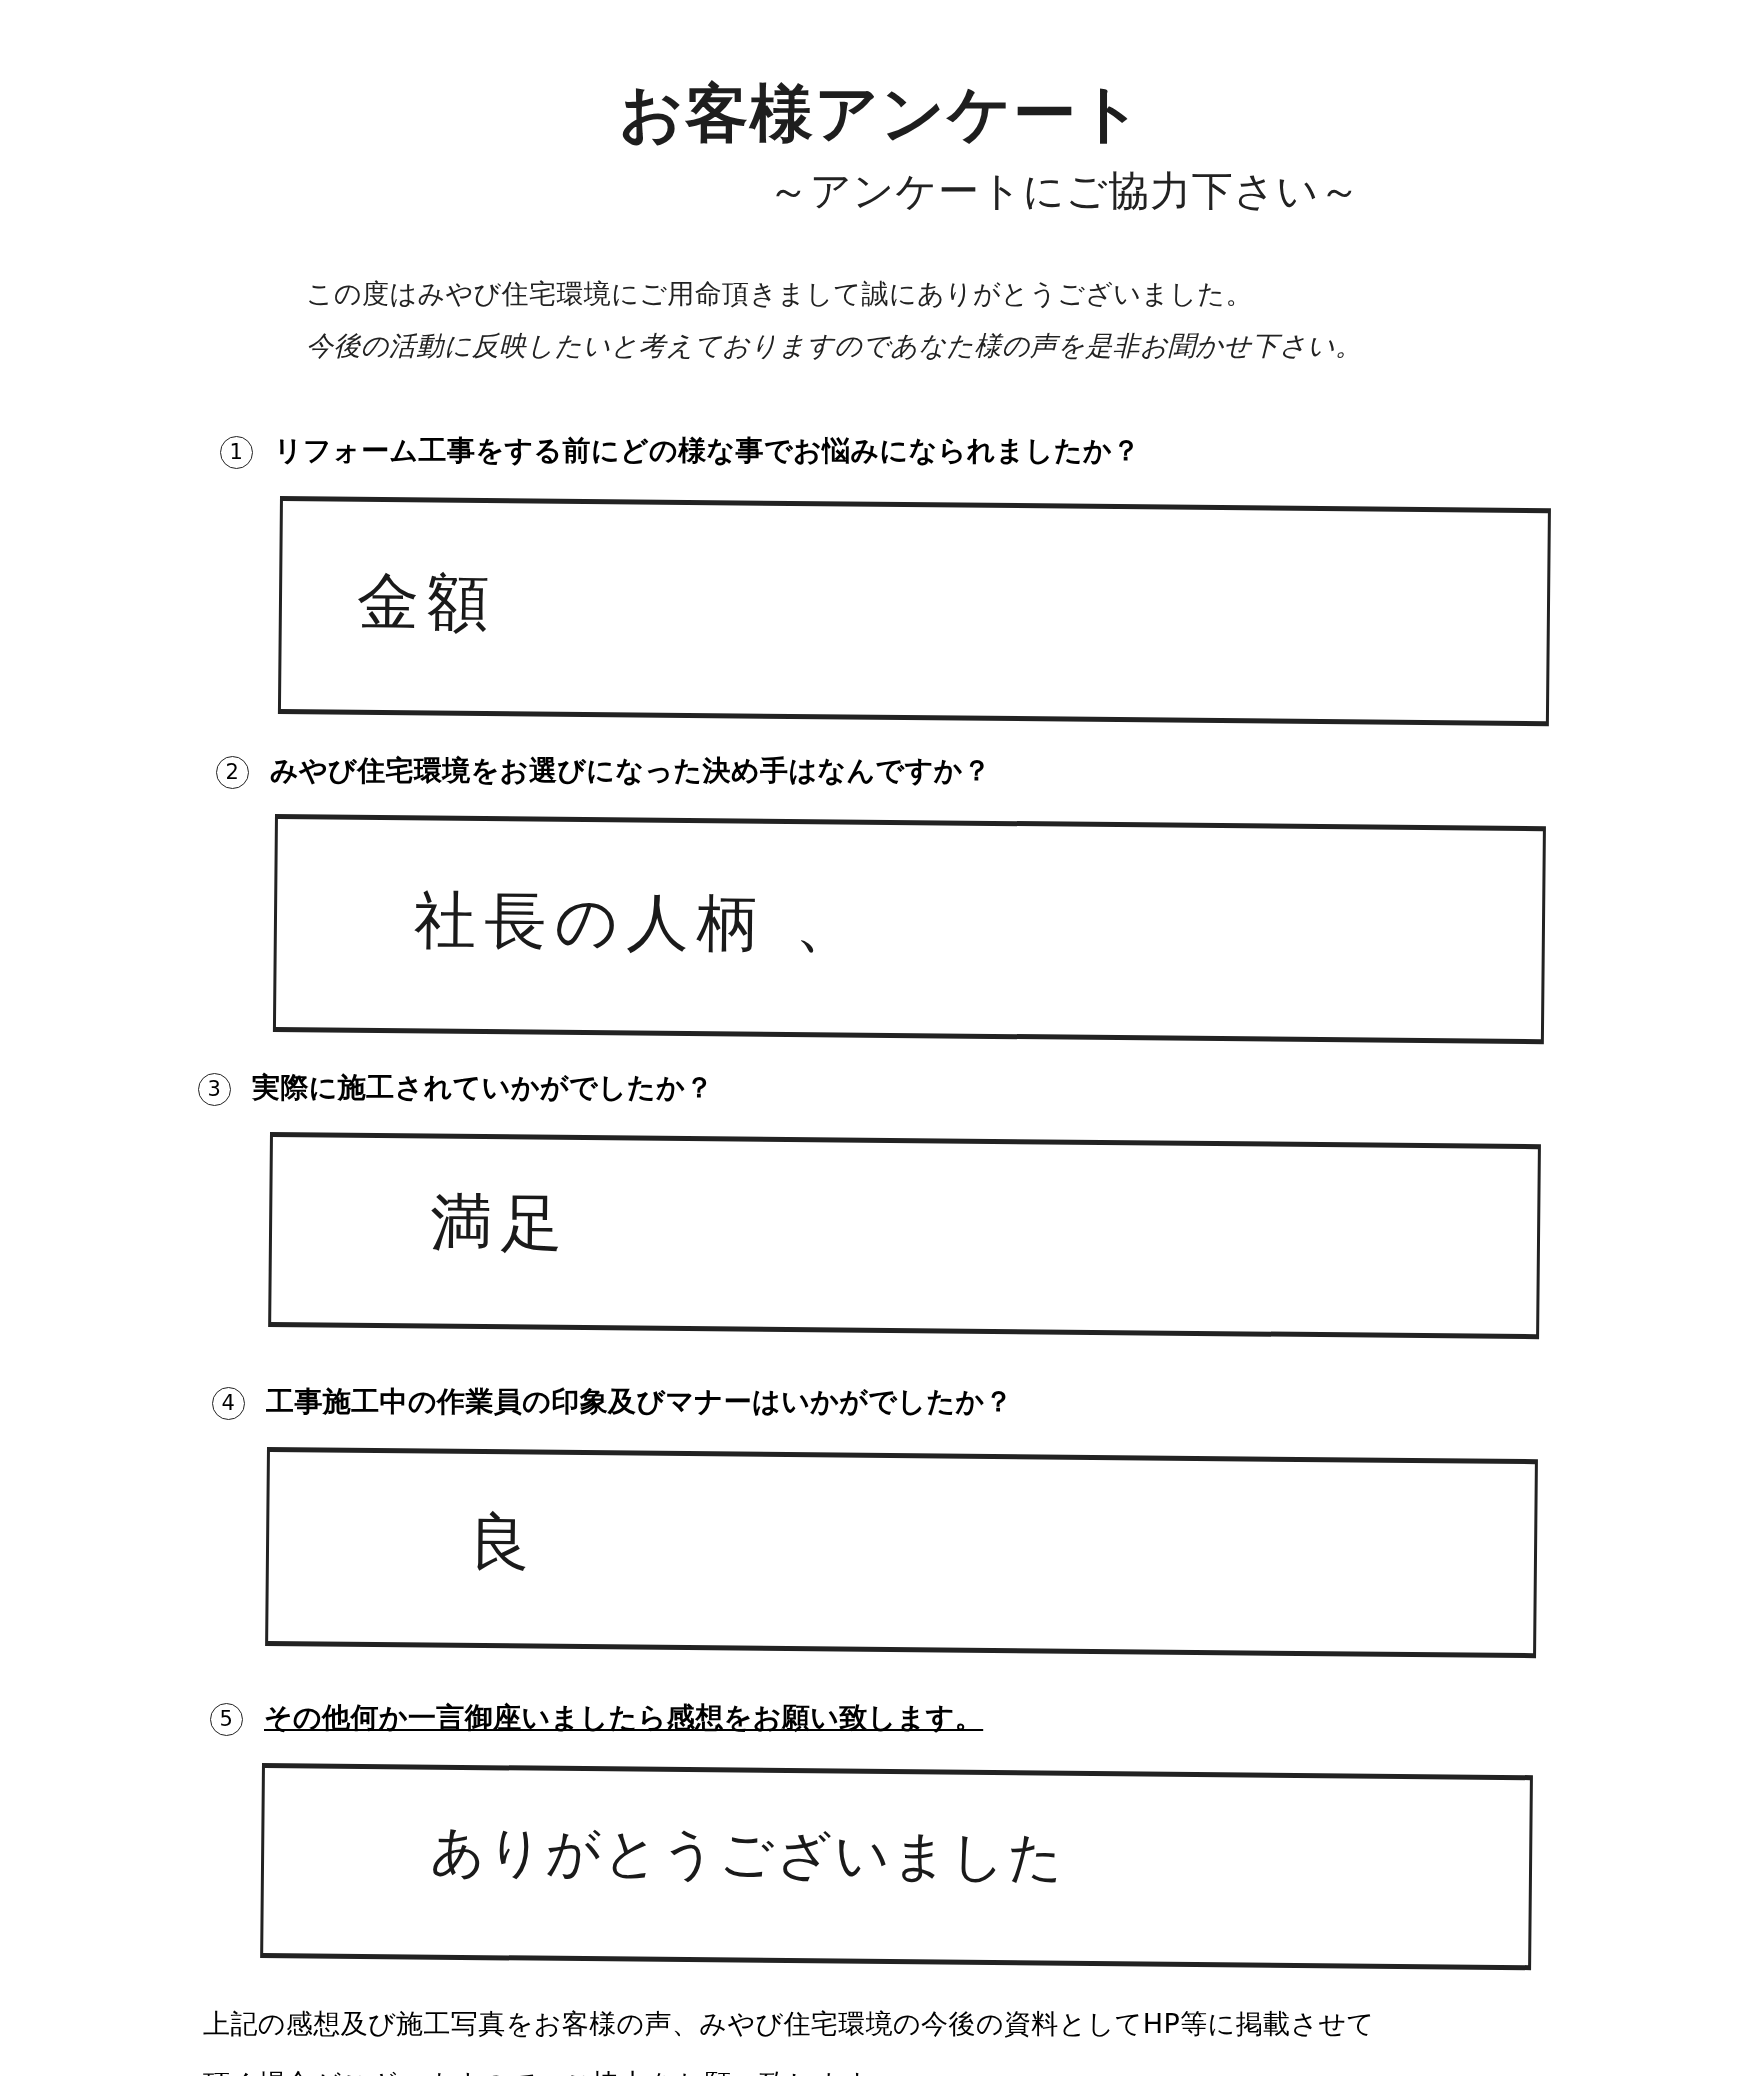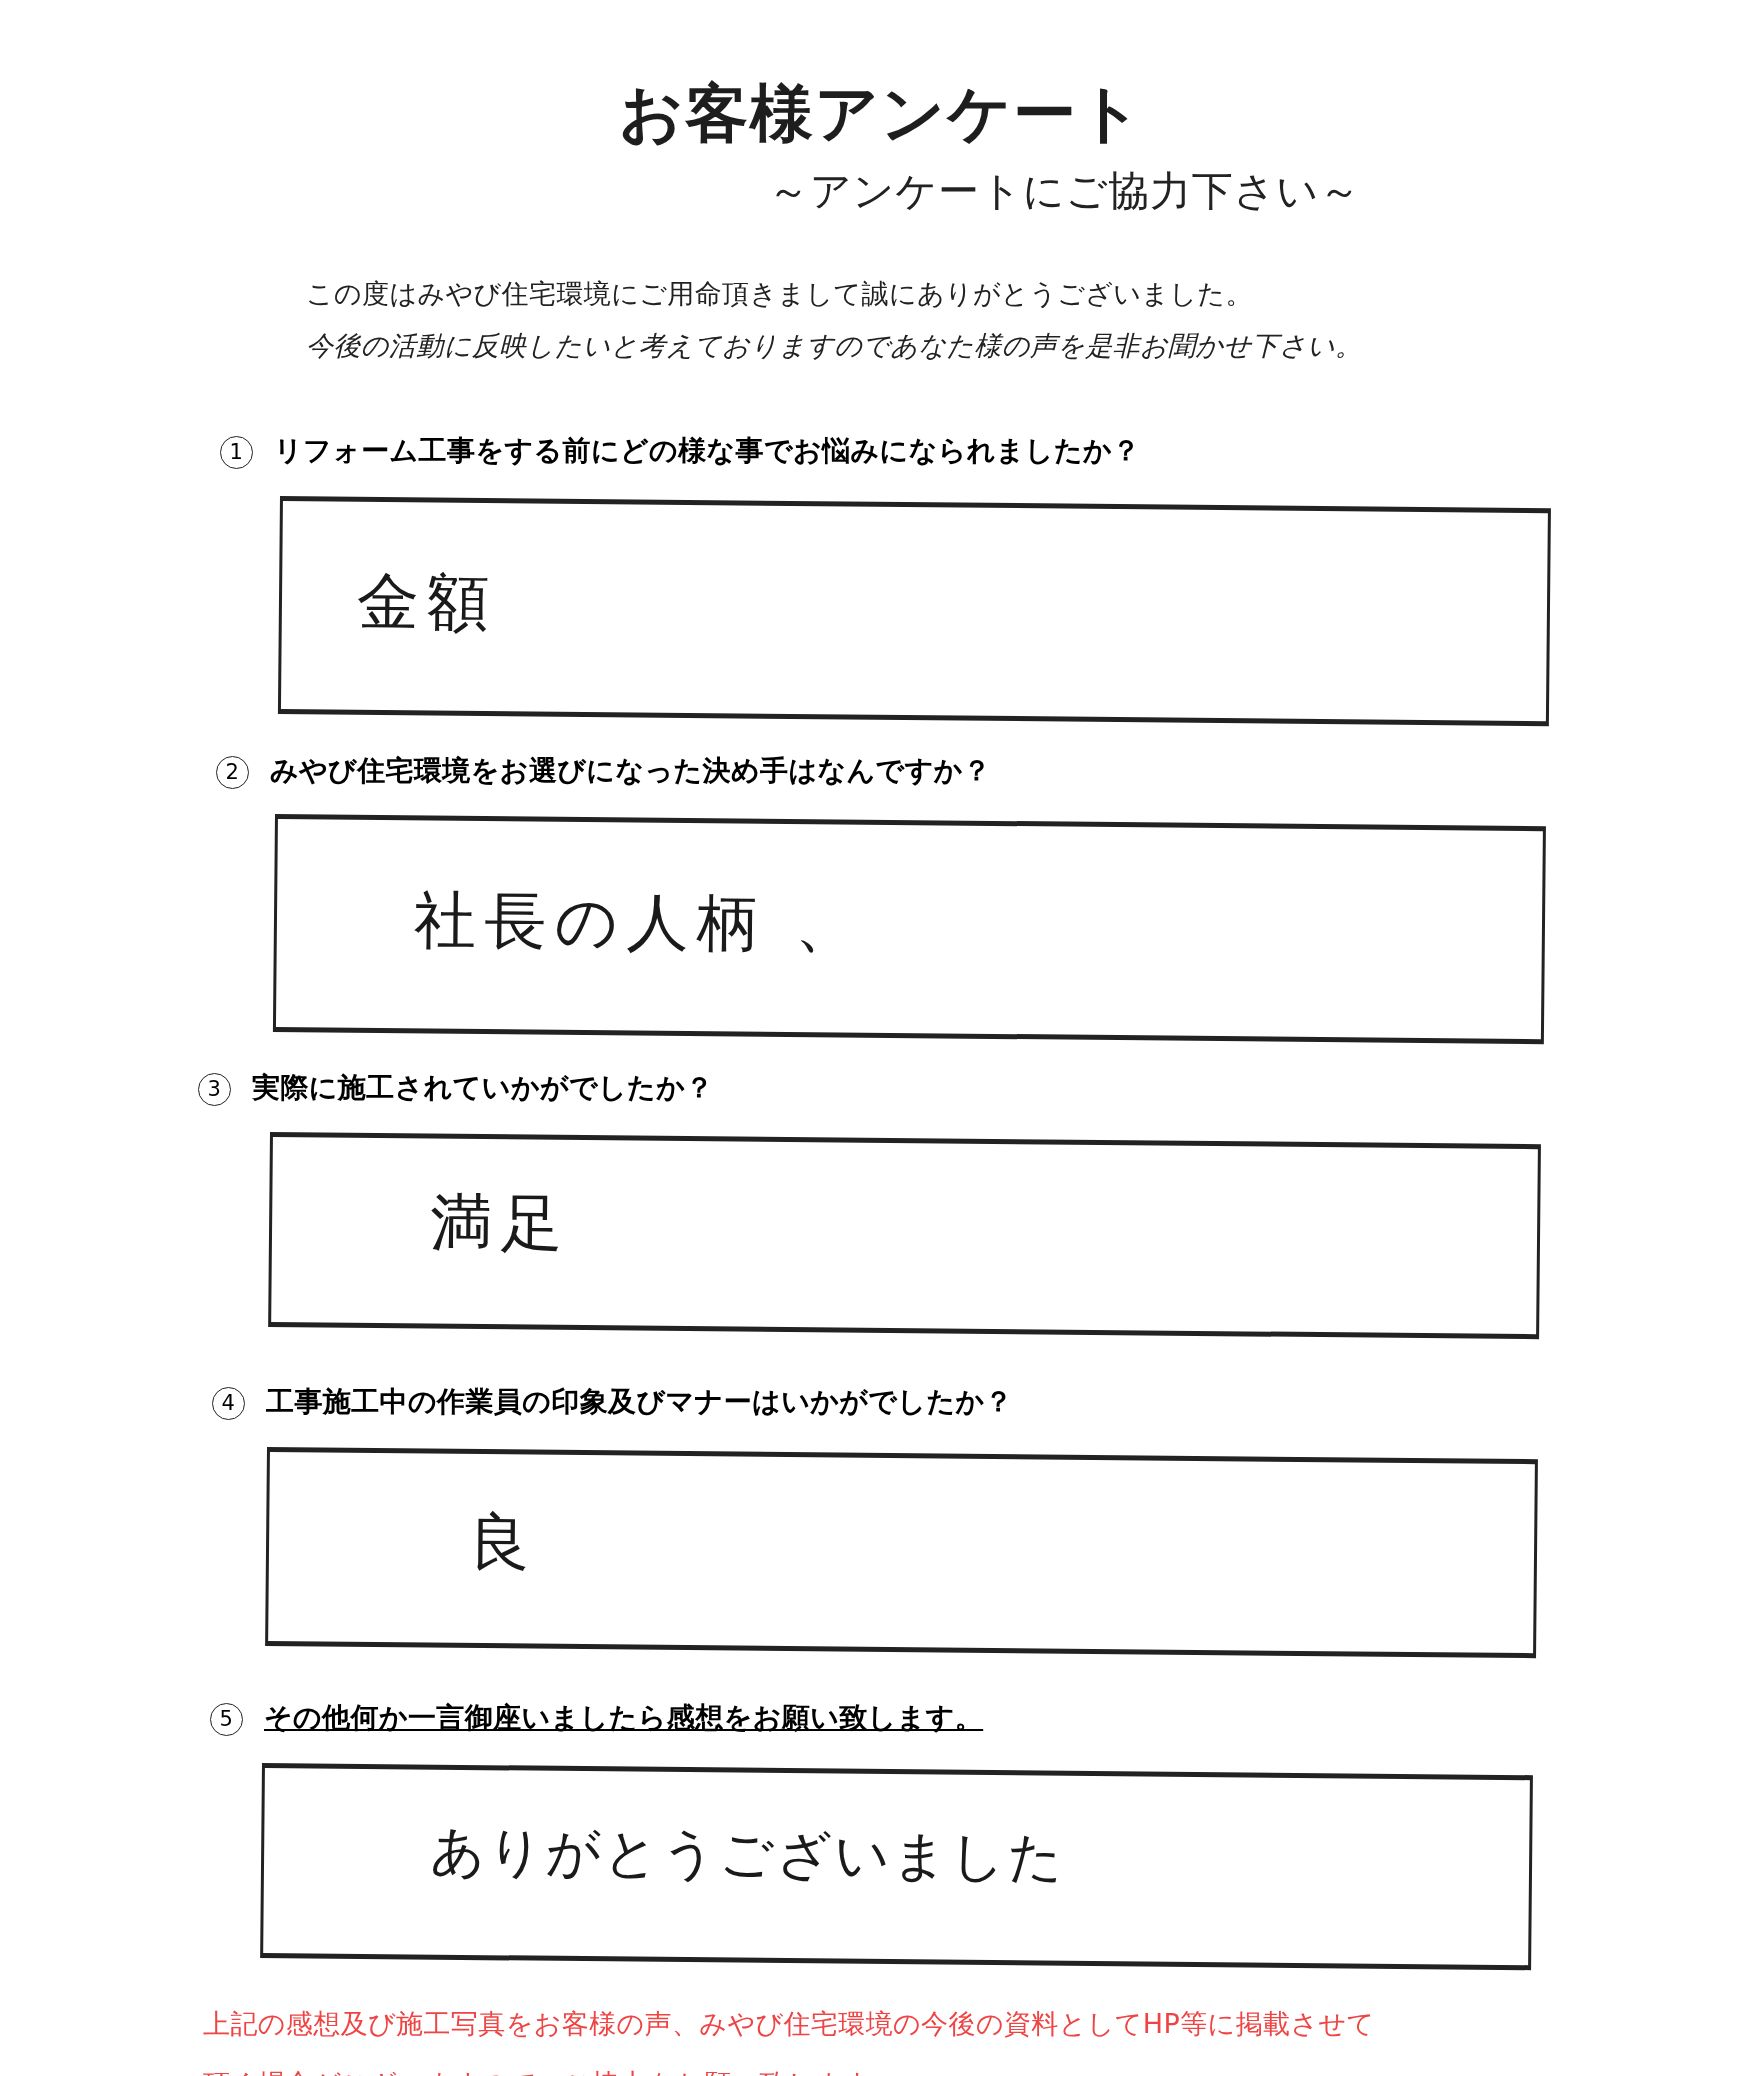--- a/index.html
+++ b/index.html
@@ -7,21 +7,21 @@
          font-family:"DejaVu Sans", sans-serif; color:#222; }
   .abs { position:absolute; }
   .title { left:619px; top:71px; font-size:63px; font-weight:bold; letter-spacing:1.7px; color:#1e1e1e; }
   .subtitle { left:768px; top:164px; font-size:41px; color:#222; letter-spacing:0.8px; }
   .intro { left:295px; font-size:27px; color:#222; letter-spacing:0.4px; white-space:nowrap;margin-left:11px; }
   .q-label { font-size:28px; font-weight:bold; color:#000000; white-space:nowrap; letter-spacing:0.4px; }
   .q-num { display:inline-block; width:31px; height:31px; border:1.7px solid #222; border-radius:50%;
            text-align:center; line-height:30px; font-size:21px; font-weight:normal; margin-right:21px; vertical-align:middle; }
   .answer-box { border:3.3px solid #222; border-top-width:5.8px; border-bottom-width:5.8px; background:#fff; box-sizing:border-box; transform-origin:0 0; }
   .answer-text { position:absolute; font-family:"DejaVu Serif", serif; font-size:62px; color:#1a1a1a; font-weight:300; letter-spacing:8.3px; white-space:nowrap; }
-  .notice { left:203px; font-size:27px; color:#ef4444; white-space:nowrap; letter-spacing:0.4px; }
+  .notice { left:203px; font-size:27px; color:#000000; white-space:nowrap; letter-spacing:0.4px; }
 </style>
 </head>
 <body>
 
 <div class="abs title">お客様アンケート</div>
 <div class="abs subtitle">～アンケートにご協力下さい～</div>
 
 <div class="abs intro" style="top:276px;">この度はみやび住宅環境にご用命頂きまして誠にありがとうございました。</div>
 <div class="abs intro" style="top:328px;font-style:italic;">今後の活動に反映したいと考えておりますのであなた様の声を是非お聞かせ下さい。</div>
 

